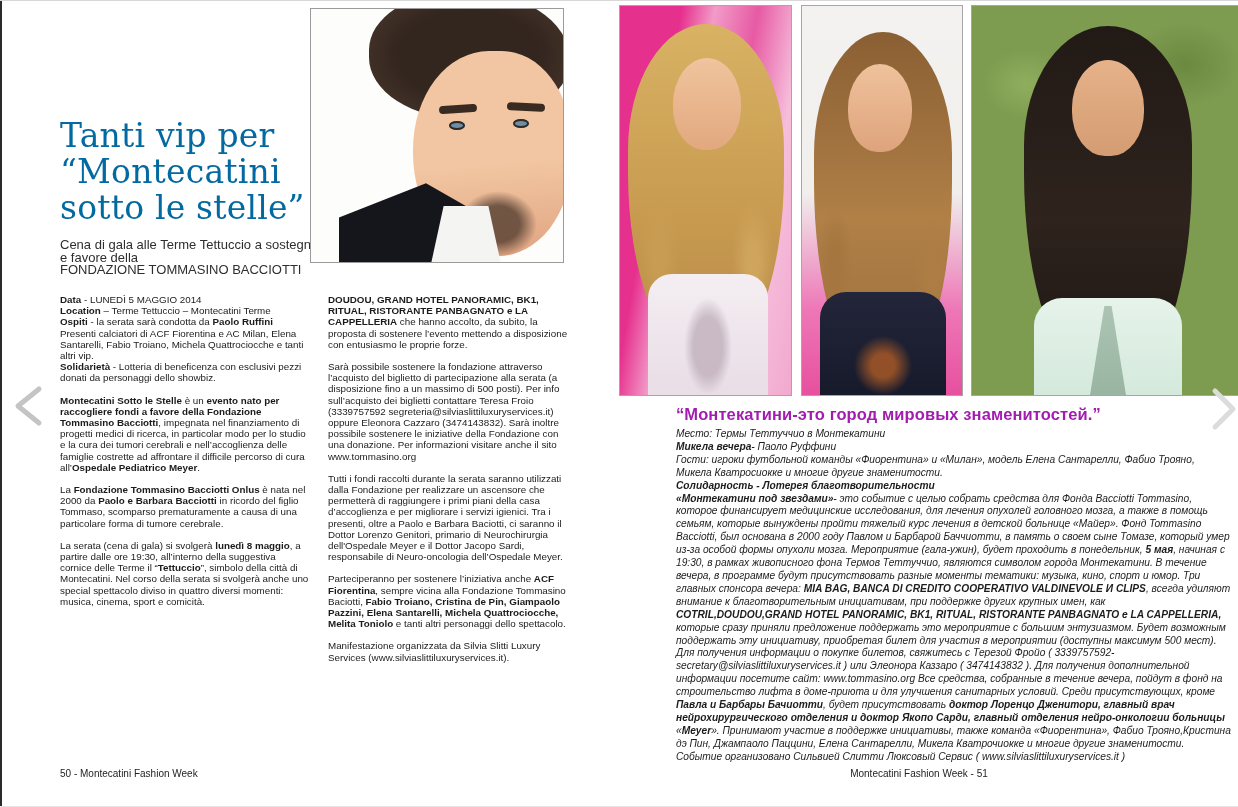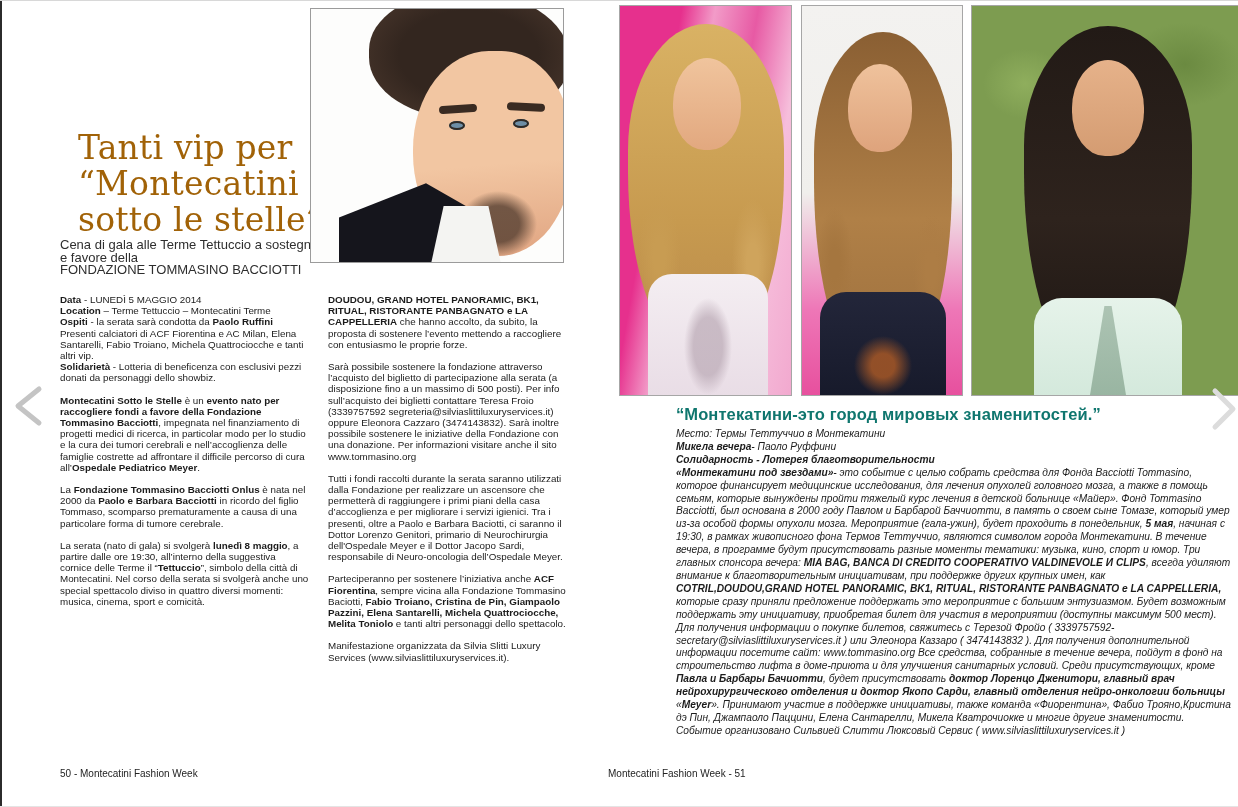--- a/index.html
+++ b/index.html
@@ -7,23 +7,23 @@
     width:1238px; height:807px; position:relative; overflow:hidden;
     background:#ffffff; color:#1a1a1a;
     font-family:"Liberation Sans", sans-serif;
   }
   .edge-left  { position:absolute; left:0; top:0; width:2px; height:807px; background:#2b2b2b; }
   .edge-top   { position:absolute; left:0; top:0; width:1238px; height:1px; background:#d8d8d8; }
   .edge-bottom{ position:absolute; left:0; bottom:0; width:1238px; height:1px; background:#e4e4e4; }
 
   
   .headline {
-    position:absolute; left:60px; top:108px; width:270px;
+    position:absolute; left:60px; top:96px; width:270px;
     font-family:"DejaVu Serif", serif; font-weight:400;
-    font-size:33px; line-height:36px; color:#a16207; letter-spacing:.2px;margin-left:18px;
+    font-size:33px; line-height:36px; color:#0369a1; letter-spacing:.2px;
   }
   .standfirst {
     position:absolute; left:60px; top:239px; width:260px;
     font-size:13px; line-height:12.5px; color:#2e2e2e; white-space:pre-line;
   }
   .portrait-man {
     position:absolute; left:310px; top:8px; width:252px; height:253px;
     border:1px solid #9b9b9b; background:#fdfdfc; overflow:hidden;
   }
   .m-hair { position:absolute; left:58px; top:-18px; width:200px; height:128px;
@@ -47,21 +47,21 @@
     background:#f4f4f2; clip-path:polygon(18% 0,82% 0,100% 100%,0 100%); }
 
   .col { position:absolute; top:294px; font-size:9.8px; line-height:11.2px; color:#1b1b1b; }
   .col1 { left:60px;  width:249px; }
   .col2 { left:328px; width:248px; }
   .para { margin:0 0 11px 0; white-space:pre-line; }
   .para b { font-weight:bold;text-align:center; }
 
   .footer { position:absolute; top:768px; font-size:10px; color:#232323; }
   .footer-left  { left:60px; }
-  .footer-right { left:608px; width:622px; text-align:left; }
+  .footer-right { left:608px; width:622px; text-align:center; }
 
   
   .celeb { position:absolute; top:5px; height:389px; border:1px solid #a6a6a6; overflow:hidden; }
   .celeb1 { left:619px; width:171px;
     background:linear-gradient(100deg,#e6308d 0%,#e6308d 26%,#f29bc8 40%,#e75aa4 58%,#f6bedb 78%,#f2a9cf 100%); }
   .celeb2 { left:801px; width:160px;
     background:linear-gradient(180deg,#f3f2f0 0%,#f0efec 48%,#ee77b7 78%,#e7509e 100%); }
   .celeb3 { left:971px; width:266px;
     background:radial-gradient(60px 50px at 20% 20%,#8fae5d 0%,rgba(143,174,93,0) 70%),
                radial-gradient(80px 60px at 80% 15%,#6b8a41 0%,rgba(107,138,65,0) 70%),
@@ -95,21 +95,21 @@
     border-radius:50% 50% 40% 42%/34% 34% 58% 58%; }
   .c3-face { left:100px; top:54px; width:72px; height:96px;
     background:linear-gradient(180deg,#e6b28a,#d49c72); border-radius:50% 50% 46% 46%; }
   .c3-top { left:62px; top:292px; width:148px; height:97px;
     background:linear-gradient(180deg,#e6f3ea,#d4e9dc); border-radius:28px 28px 0 0; }
   .c3-print { position:absolute; left:118px; top:300px; width:36px; height:89px;
     background:linear-gradient(180deg,#9fb8a6,#8aa893); clip-path:polygon(40% 0,60% 0,100% 100%,0 100%); opacity:.8; }
 
   
   .ru-block { position:absolute; left:676px; top:405px; width:556px; }
-  .ru-title { margin:0 0 4px 0; font-size:16.5px; font-weight:bold; color:#0f766e; letter-spacing:.1px; }
+  .ru-title { margin:0 0 4px 0; font-size:16.5px; font-weight:bold; color:#a21caf; letter-spacing:.1px; }
   .ru-text  { font-style:italic; font-size:10.2px; line-height:12.9px; color:#1c1c1c; }
   .ru-text .para { margin:0; }
 
   
   .chevron { position:absolute; }
   .chevron-left  { left:9px;    top:384px; }
   .chevron-right { left:1209px; top:386px; }
   .chevron svg { display:block; }
 </style>
 </head>
@@ -141,24 +141,24 @@
 </div>
 
 <div class="col col1">
     <p class="para"><b>Data</b><span> - LUNEDÌ 5 MAGGIO 2014
 </span><b>Location</b><span> – Terme Tettuccio – Montecatini Terme
 </span><b>Ospiti</b><span> - la serata sarà condotta da </span><b>Paolo Ruffini</b><span>
 Presenti calciatori di ACF Fiorentina e AC Milan, Elena Santarelli, Fabio Troiano, Michela Quattrociocche e tanti altri vip.
 </span><b>Solidarietà</b><span> - Lotteria di beneficenza con esclusivi pezzi donati da personaggi dello showbiz.</span></p>
     <p class="para"><b>Montecatini Sotto le Stelle</b><span> è un </span><b>evento nato per raccogliere fondi a favore della Fondazione Tommasino Bacciotti</b><span>, impegnata nel finanziamento di progetti medici di ricerca, in particolar modo per lo studio e la cura dei tumori cerebrali e nell’accoglienza delle famiglie costrette ad affrontare il difficile percorso di cura all’</span><b>Ospedale Pediatrico Meyer</b><span>.</span></p>
     <p class="para"><span>La </span><b>Fondazione Tommasino Bacciotti Onlus</b><span> è nata nel 2000 da </span><b>Paolo e Barbara Bacciotti</b><span> in ricordo del figlio Tommaso, scomparso prematuramente a causa di una particolare forma di tumore cerebrale.</span></p>
-    <p class="para"><span>La serata (nato di gala) si svolgerà </span><b>lunedì 8 maggio</b><span>, a partire dalle ore 19:30, all’interno della suggestiva cornice delle Terme il “</span><b>Tettuccio</b><span>”, simbolo della città di Montecatini. Nel corso della serata si svolgerà anche uno special spettacolo diviso in quattro diversi momenti: musica, cinema, sport e comicità.</span></p>
+    <p class="para"><span>La serata (cena di gala) si svolgerà </span><b>lunedì 8 maggio</b><span>, a partire dalle ore 19:30, all’interno della suggestiva cornice delle Terme il “</span><b>Tettuccio</b><span>”, simbolo della città di Montecatini. Nel corso della serata si svolgerà anche uno special spettacolo diviso in quattro diversi momenti: musica, cinema, sport e comicità.</span></p>
   </div>
 <div class="col col2">
-    <p class="para"><b>DOUDOU, GRAND HOTEL PANORAMIC, BK1, RITUAL, RISTORANTE PANBAGNATO e LA CAPPELLERIA</b><span> che hanno accolto, da subito, la proposta di sostenere l’evento mettendo a raccogliere con entusiasmo le proprie forze.</span></p>
+    <p class="para"><b>DOUDOU, GRAND HOTEL PANORAMIC, BK1, RITUAL, RISTORANTE PANBAGNATO e LA CAPPELLERIA</b><span> che hanno accolto, da subito, la proposta di sostenere l’evento mettendo a disposizione con entusiasmo le proprie forze.</span></p>
     <p class="para"><span>Sarà possibile sostenere la fondazione attraverso l’acquisto del biglietto di partecipazione alla serata (a disposizione fino a un massimo di 500 posti). Per info sull’acquisto dei biglietti contattare Teresa Froio (3339757592 segreteria@silviaslittiluxuryservices.it) oppure Eleonora Cazzaro (3474143832). Sarà inoltre possibile sostenere le iniziative della Fondazione con una donazione. Per informazioni visitare anche il sito www.tommasino.org</span></p>
     <p class="para"><span>Tutti i fondi raccolti durante la serata saranno utilizzati dalla Fondazione per realizzare un ascensore che permetterà di raggiungere i primi piani della casa d’accoglienza e per migliorare i servizi igienici.  Tra i presenti, oltre a Paolo e Barbara Baciotti, ci saranno il Dottor Lorenzo Genitori, primario di Neurochirurgia dell'Ospedale Meyer e il Dottor Jacopo Sardi, responsabile di Neuro-oncologia dell’Ospedale Meyer.</span></p>
     <p class="para"><span>Parteciperanno per sostenere l’iniziativa anche </span><b>ACF Fiorentina</b><span>, sempre vicina alla Fondazione Tommasino Baciotti, </span><b>Fabio Troiano, Cristina de Pin, Giampaolo Pazzini, Elena Santarelli, Michela Quattrociocche, Melita Toniolo</b><span> e tanti altri personaggi dello spettacolo.</span></p>
     <p class="para"><span>Manifestazione organizzata da Silvia Slitti Luxury Services (www.silviaslittiluxuryservices.it).</span></p>
   </div>
 
 <div class="footer footer-left">50 - Montecatini Fashion Week</div>
 
 <div class="celeb celeb1">
   <div class="c-hair c1-hair"></div>
@@ -177,20 +177,21 @@
   <div class="c-face c3-face"></div>
   <div class="c-top c3-top"></div>
   <div class="c3-print"></div>
 </div>
 
 <div class="ru-block">
   <p class="ru-title">“Монтекатини-это город мировых знаменитостей.”</p>
   <div class="ru-text">
       <p class="para"><span>Место: Термы Теттуччио в Монтекатини</span></p>
       <p class="para"><b>Микела вечера</b><span>- Паоло Руффини</span></p>
+      <p class="para"><span>Гости: игроки футбольной команды «Фиорентина» и «Милан», модель Елена Сантарелли, Фабио Трояно, Микела Кватросиокке и многие другие знаменитости.</span></p>
       <p class="para"><b>Солидарность - Лотерея благотворительности</b></p>
     </div>
   <div class="ru-text">
       <p class="para"><b>«Монтекатини под звездами»</b><span>- это событие с целью собрать средства для Фонда Bacciotti Tommasino, которое финансирует медицинские исследования, для лечения опухолей головного мозга, а также в помощь семьям, которые вынуждены пройти тяжелый курс лечения в детской больнице «Майер». Фонд Tommasino Bacciotti, был основана в 2000 году Павлом и Барбарой Баччиотти, в память о своем сыне Томазе, который умер из-за особой формы опухоли мозга. Мероприятие (гала-ужин), будет проходить в понедельник, </span><b>5 мая</b><span>, начиная с 19:30, в рамках живописного фона Термов Теттуччио, являются символом города Монтекатини. В течение вечера, в программе будут присутствовать разные моменты тематики: музыка, кино, спорт и юмор. Три главных спонсора вечера: </span><b>MIA BAG, BANCA DI CREDITO COOPERATIVO VALDINEVOLE И CLIPS</b><span>, всегда удиляют внимание к благотворительным инициативам, при поддержке других крупных имен, как </span><b>COTRIL,DOUDOU,GRAND HOTEL PANORAMIC, BK1, RITUAL, RISTORANTE PANBAGNATO e LA CAPPELLERIA,</b><span> которые сразу приняли предложение поддержать это мероприятие с большим энтузиазмом. Будет возможным поддержать эту инициативу, приобретая билет для участия в мероприятии (доступны  максимум 500 мест). Для получения информации о покупке билетов, свяжитесь с Терезой  Фройо ( 3339757592-secretary@silviaslittiluxuryservices.it ) или Элеонора Каззаро ( 3474143832 ). Для получения дополнительной информации посетите сайт: www.tommasino.org Все средства, собранные в течение вечера, пойдут в фонд на строительство лифта в доме-приюта и для улучшения санитарных условий. Среди присутствующих, кроме </span><b>Павла и Барбары Бачиотти</b><span>, будет присутствовать </span><b>доктор Лоренцо Дженитори, главный врач нейрохирургического отделения и доктор Якопо Сарди, главный отделения нейро-онкологии больницы</b><span> «</span><b>Meyer</b><span>». Принимают участие в поддержке инициативы, также команда «Фиорентина», Фабио Трояно,Кристина дэ Пин, Джампаоло Паццини, Елена Сантарелли, Микела Кватрочиокке и многие другие знаменитости. Событие организовано Сильвией Слитти Люксовый Сервис ( www.silviaslittiluxuryservices.it )</span></p>
     </div>
 </div>
 
 <div class="footer footer-right">Montecatini Fashion Week - 51</div>
 
 <div class="chevron chevron-left">

